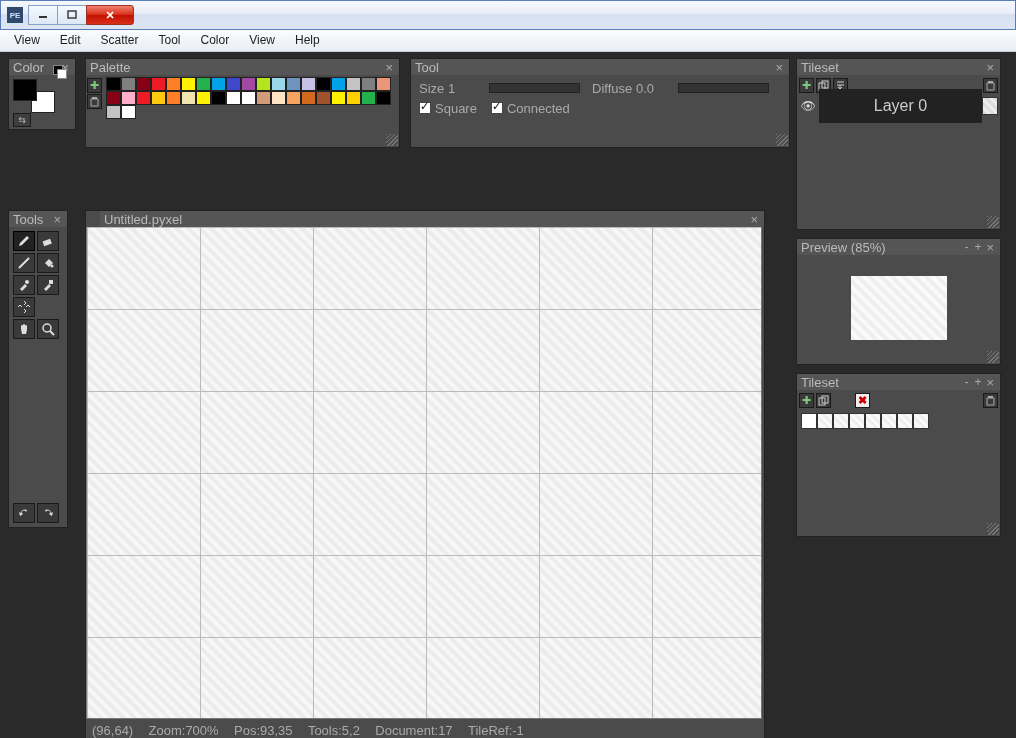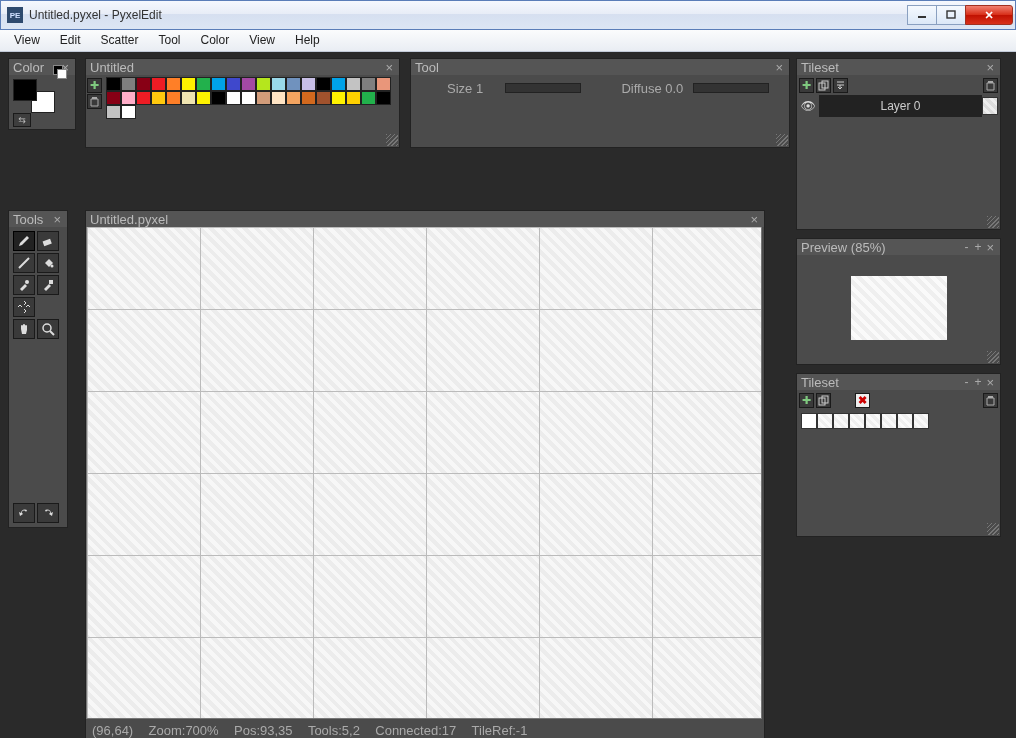--- a/index.html
+++ b/index.html
@@ -1,19 +1,19 @@
 <!DOCTYPE html>
 <html><head>
 <meta charset="utf-8">
 <style>
 * { box-sizing: border-box; margin: 0; padding: 0; font-family: "Segoe UI", Tahoma, sans-serif; font-size: 13px; user-select: none; }
 body { width: 1016px; height: 738px; background: #2a2a2a; overflow: hidden; }
 
 
-.title-bar { height: 30px; background: linear-gradient(#f5f8fe 0%, #e8edf7 45%, #d6dff0 46%, #dce6f4 100%); border: 1px solid #5a7db8; display: flex; align-items: center; }
+.title-bar { height: 30px; background: linear-gradient(#f5f8fe 0%, #e8edf7 45%, #d6dff0 46%, #dce6f4 100%); border: 1px solid #5a7db8; display: flex; align-items: center; text-align: center; }
 .app-icon { width: 16px; height: 16px; margin: 0 6px; background: #2e4a6e; color: #cfe0ff; font-size: 8px; font-weight: bold; display: flex; align-items: center; justify-content: center; }
 .title-text { flex: 1; font-size: 12px; color: #333; }
 .win-btns { display: flex; height: 20px; margin-right: 2px; }
 .win-btn { width: 30px; height: 20px; border: 1px solid #8aa0c0; background: linear-gradient(#f5f9fe,#dce8f7); display: flex; align-items: center; justify-content: center; margin-left: -1px; font-size: 11px; color: #344; cursor: default; }
 .win-btn.min { border-top-left-radius: 0; }
 .win-btn.close { width: 48px; background: linear-gradient(#f08070,#d8301a 48%,#c01000 50%,#d8301a); border-color: #a03020; color: #fff; font-weight: bold; border-top-right-radius: 3px; border-bottom-right-radius: 3px; }
 
 
 .menu-bar { height: 22px; background: linear-gradient(#fbfcfd,#e9edf3); border-bottom: 1px solid #c3cbd9; display: flex; padding: 0 4px; }
 .menu-item { padding: 3px 10px 0; font-size: 12px; color: #222; cursor: default; }
@@ -44,52 +44,52 @@
 .pal-body { display: flex; }
 .pal-tools { width: 18px; padding: 2px 1px; }
 .mini-btn { width: 15px; height: 15px; margin: 1px 0; background: #3a3a3a; border: 1px solid #1a1a1a; display: flex; align-items: center; justify-content: center; font-size: 11px; color: #ccc; cursor: default; line-height: 1; }
 .pal-grid { display: flex; flex-wrap: wrap; width: 290px; padding: 2px 0 0 2px; align-content: flex-start; }
 .pal-cell { width: 15px; height: 14px; border: 1px solid #222; margin: 0; }
 
 
 #tool-panel { left: 410px; top: 6px; width: 380px; height: 90px; }
 .tool-body { padding: 4px 8px; color: #aaa; font-size: 12px; }
 .tool-row { display: flex; align-items: center; height: 18px; margin-bottom: 2px; }
-.tool-lbl { width: 70px; margin-left: 28px; }
+.tool-lbl { width: 70px; }
 .slider { width: 92px; height: 10px; background: #333; border: 1px solid #222; margin-right: 12px; }
 .cb { display: inline-block; width: 12px; height: 12px; background: #fff; border: 1px solid #444; position: relative; margin-right: 4px; vertical-align: -2px; }
 .cb.checked::after { content: "✓"; position: absolute; top: -3px; left: 0; font-size: 11px; color: #000; }
 
 
 #tools-panel { left: 8px; top: 158px; width: 60px; height: 318px; }
 .tools-grid { display: flex; flex-wrap: wrap; padding: 4px; gap: 2px; }
 .tool-btn { width: 22px; height: 20px; background: #3a3a3a; border: 1px solid #1a1a1a; display: flex; align-items: center; justify-content: center; cursor: default; }
 .tool-btn.active { background: #222; border-color: #000; }
 .tool-btn svg { width: 14px; height: 14px; }
 .undo-redo { position: absolute; bottom: 4px; left: 4px; display: flex; gap: 2px; }
 
 
 #canvas-panel { left: 85px; top: 158px; width: 680px; height: 534px; }
-#canvas-panel .panel-title { background: #555; }
+#canvas-panel .panel-title { background: #555; margin-left: 14px; }
 .canvas-area { width: 100%; height: 494px; background: #4b4b4b; display: flex; align-items: flex-start; justify-content: flex-start; overflow: hidden; }
 .canvas { width: 676px; height: 492px;
  background:
   repeating-linear-gradient(#bbb 0 1px, transparent 1px 82px) 0 0 / 100% 100%,
   repeating-linear-gradient(90deg,#bbb 0 1px, transparent 1px 113px) 0 0 / 100% 100%,
   repeating-linear-gradient(45deg,#ececec 0 4px,#f7f7f7 4px 8px);
  border: 1px solid #777; border-top: none; }
 .status-bar { height: 20px; background: #4b4b4b; color: #aaa; font-size: 12px; padding: 2px 6px; font-family: "Segoe UI", sans-serif; }
 .status-bar span { margin-right: 12px; }
 
 
 #layers-panel { left: 796px; top: 6px; width: 205px; height: 172px; }
 .layer-toolbar { display: flex; padding: 2px; gap: 2px; }
 .layer-row { display: flex; align-items: center; height: 20px; margin: 0 2px 0 0; }
 .eye { width: 22px; text-align: center; color: #ddd; font-size: 12px; }
-.layer-name-box { flex: 1; background: #222; height: 22px; display: flex; align-items: center; justify-content: center; color: #ccc; font-size: 12px; }
+.layer-name-box { flex: 1; background: #222; height: 34px; display: flex; align-items: center; justify-content: center; color: #ccc; font-size: 16px; }
 .layer-pad { width: 16px; height: 18px;
  background: repeating-linear-gradient(45deg,#ddd 0 3px,#eee 3px 6px); border: 1px solid #333; }
 
 
 #preview-panel { left: 796px; top: 186px; width: 205px; height: 127px; }
 .preview-body { display: flex; align-items: center; justify-content: center; height: 106px; }
 .preview-img { width: 96px; height: 64px;
  background: repeating-linear-gradient(45deg,#efefef 0 4px,#fafafa 4px 8px); }
 
 
@@ -102,21 +102,20 @@
 
 
 .inner-frame { position: absolute; left: 2px; top: 52px; right: 2px; bottom: 2px; border: 1px solid #4a4a4a; pointer-events: none; }
 
 </style>
 </head>
 <body>
 
 <div class="title-bar">
   <div class="app-icon">PE</div>
-  <div class="title-text">Untitled.pyxel - PyxelEdit</div>
   <div class="win-btns">
     <div class="win-btn min">
         <svg width="10" height="8">
           <rect x="1" y="5" width="8" height="2" fill="#333"></rect>
         </svg>
       </div>
     <div class="win-btn">
         <svg width="10" height="10">
           <rect x="1" y="1" width="8" height="7" fill="none" stroke="#333" stroke-width="1.4"></rect>
         </svg>
@@ -149,21 +148,21 @@
       <div class="swatch-bg"></div>
       <div class="swatch-fg"></div>
     </div>
     <div class="swatch-mini b"></div>
     <div class="swatch-mini w"></div>
     <div class="swap-icon">⇆</div>
   </div>
 
   <div id="palette-panel" class="panel">
     <div class="panel-title">
-      <span>Untitled</span>
+      <span>Palette</span>
       <span class="sp"></span>
       <span class="panel-close">×</span>
     </div>
     <div class="pal-body">
       <div class="pal-tools">
         <div class="mini-btn" style="color:#7fc97f">✚</div>
         <div class="mini-btn">
             <svg width="11" height="11">
               <path d="M2 3h7v7H2z" fill="none" stroke="#aaa"></path>
               <path d="M3 1h5v2H3z" fill="#aaa"></path>
@@ -222,20 +221,27 @@
       <span class="sp"></span>
       <span class="panel-close">×</span>
     </div>
     <div class="tool-body">
       <div class="tool-row">
         <div class="tool-lbl"><span>Size</span> <span>1</span></div>
         <div class="slider"></div>
         <div class="tool-lbl" style="width:86px"><span>Diffuse</span> <span>0.0</span></div>
         <div class="slider"></div>
       </div>
+      <div class="tool-row">
+        <span class="cb checked"></span>
+        <span>Square</span>
+        <span style="width:14px"></span>
+        <span class="cb checked"></span>
+        <span>Connected</span>
+      </div>
     </div>
     <div class="resize-grip"></div>
   </div>
 
   <div id="tools-panel" class="panel">
     <div class="panel-title">
       <span>Tools</span>
       <span class="sp"></span>
       <span class="panel-close">×</span>
     </div>
@@ -312,21 +318,21 @@
       <span class="panel-close">×</span>
     </div>
     <div class="canvas-area">
       <div class="canvas"></div>
     </div>
     <div class="status-bar">
       <span>(96,64)</span>
       <span>Zoom:700%</span>
       <span>Pos:93,35</span>
       <span>Tools:5,2</span>
-      <span>Connected:17</span>
+      <span>Document:17</span>
       <span>TileRef:-1</span>
     </div>
   </div>
 
   <div id="layers-panel" class="panel">
     <div class="panel-title">
       <span>Tileset</span>
       <span class="sp"></span>
       <span class="panel-close">×</span>
     </div>

